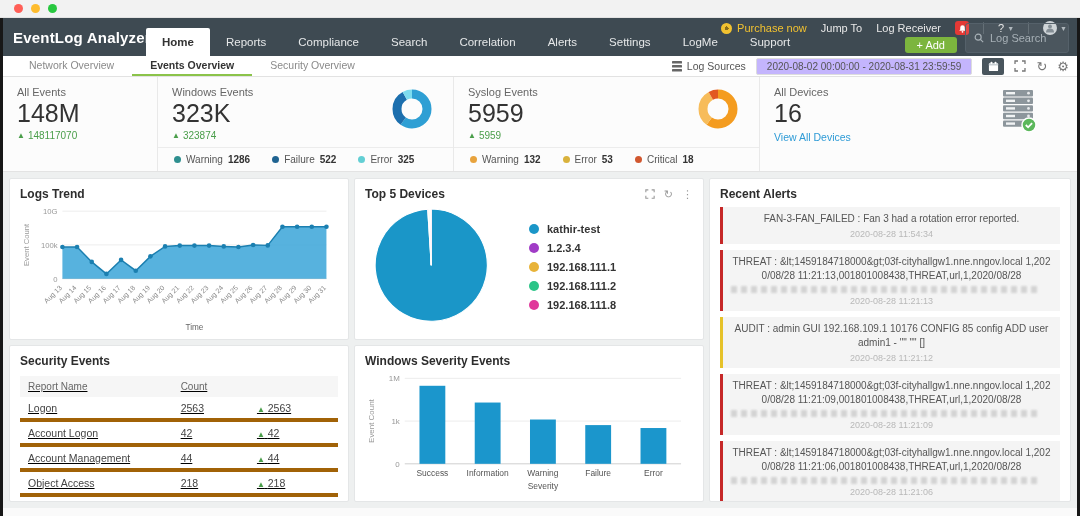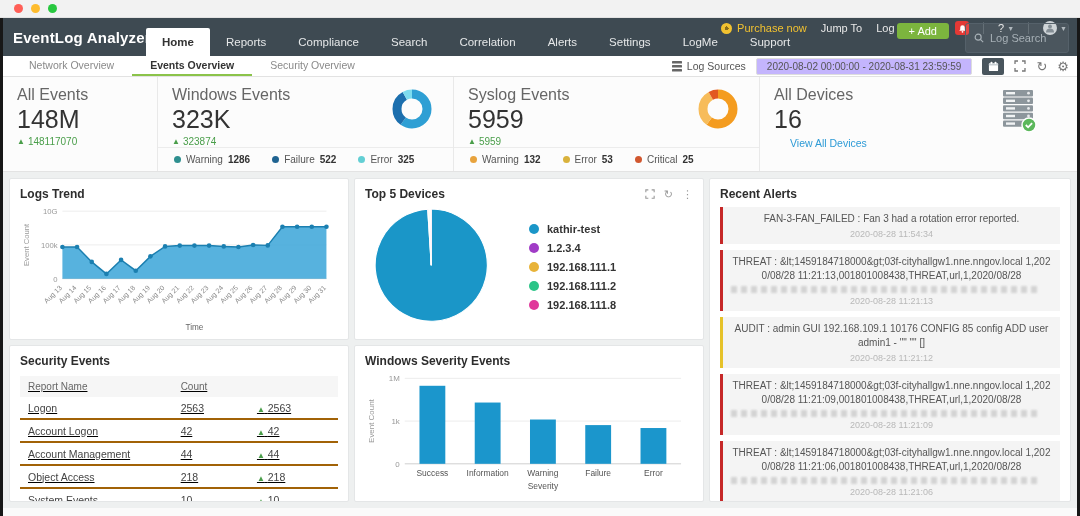--- a/index.html
+++ b/index.html
@@ -15,50 +15,50 @@
   .purchase{color:#f2c230;display:flex;align-items:center;gap:5px;cursor:pointer;}
   .coin{width:11px;height:11px;border-radius:50%;background:radial-gradient(circle at 50% 50%, #8a6d1a 0 2px, #f2c230 2px);}
   .bell-badge{width:14px;height:14px;background:#e53935;border-radius:3px;display:flex;align-items:center;justify-content:center;}
   .u-div{width:1px;height:12px;background:#5a666d;}
   .iconrow{display:flex;align-items:center;gap:3px;cursor:pointer;}
   .caret{font-size:7px;color:#aab3b9;}
   .avatar{width:14px;height:14px;border-radius:50%;background:#ccd2d6;display:flex;align-items:center;justify-content:center;overflow:hidden;}
   .nav-tabs{position:absolute;left:143px;bottom:0;display:flex;align-items:flex-end;}
   .nav-tab{color:#e6e8e9;font-size:11.5px;padding:8px 16px;cursor:pointer;text-align:center;}
   .nav-tab.active{background:#fff;color:#333;font-weight:bold;border-radius:2px 2px 0 0;}
-  .nav-actions{position:absolute;right:8px;bottom:3px;display:flex;align-items:flex-start;gap:16px;}
+  .nav-actions{position:absolute;right:8px;bottom:3px;display:flex;align-items:flex-end;gap:8px;}
   .add-btn{background:#7cb53e;color:#fff;font-size:11px;padding:2px 12px;border-radius:3px;cursor:pointer;}
   .log-search{background:rgba(255,255,255,.07);border:1px solid #55616a;color:#a7b0b6;font-size:11px;padding:8px 8px;border-radius:3px;display:flex;align-items:center;gap:6px;width:86px;cursor:text;}
 
   
   .subnav{height:20px;background:#fff;border-bottom:1px solid #e2e2e2;display:flex;align-items:center;justify-content:space-between;padding:0 8px;flex:none;}
   .sub-tabs{display:flex;height:100%;}
   .sub-tab{font-size:10.5px;color:#8a8a8a;padding:0 18px;display:flex;align-items:center;height:100%;box-sizing:border-box;cursor:pointer;border-bottom:2px solid transparent;}
   .sub-tab.active{color:#333;font-weight:bold;border-bottom:2px solid #8bc34a;}
   .sub-right{display:flex;align-items:center;gap:10px;font-size:10.5px;color:#555;}
   .log-sources{display:flex;align-items:center;gap:5px;cursor:pointer;}
   .date-input{background:#c4b5fd;border:1px solid #ddd;padding:2px 10px;font-size:10px;color:#555;border-radius:2px;cursor:pointer;}
   .cal-btn{background:#49555d;width:22px;height:17px;border-radius:2px;display:flex;align-items:center;justify-content:center;cursor:pointer;}
   .glyph{color:#777;font-size:13px;cursor:pointer;line-height:1;}
 
   
   .stats{height:94px;background:#fcfcfc;border-bottom:1px solid #e3e3e3;display:flex;flex:none;}
   .stat{box-sizing:border-box;border-right:1px solid #e9e9e9;display:flex;flex-direction:column;}
   .s1{width:155px;} .s2{width:296px;} .s3{width:306px;} .s4{flex:1;border-right:none;}
   .stat-top{display:flex;flex:1;padding:9px 12px 0 14px;align-items:flex-start;}
   .stat-info{flex:1;}
-  .lbl{font-size:16px;color:#666;}
+  .lbl{font-size:11px;color:#666;}
   .val{font-size:25px;color:#333;margin-top:1px;}
   .delta{font-size:10px;color:#4a9e4a;margin-top:2px;display:flex;align-items:center;gap:3px;}
   .tri{font-size:8px;color:#4a9e4a;}
   .stat-legend{border-top:1px solid #ececec;height:23px;display:flex;align-items:center;gap:22px;padding-left:16px;flex:none;}
   .leg-item{display:flex;align-items:center;gap:5px;font-size:10px;color:#555;}
   .leg-dot{width:7px;height:7px;border-radius:50%;}
   .leg-count{font-weight:bold;color:#333;}
-  .dev-link{color:#2e9bd6;font-size:10.5px;margin-top:3px;cursor:pointer;margin-left:16px;}
+  .dev-link{color:#2e9bd6;font-size:10.5px;margin-top:3px;cursor:pointer;}
   .server-wrap{position:relative;margin-right:28px;margin-top:2px;}
 
   
   .content{flex:1;padding:6px;display:grid;grid-template-columns:340px 350px 1fr;grid-template-rows:162px 1fr;gap:5px;box-sizing:border-box;min-height:0;}
   .card{background:#fff;border:1px solid #e4e6e7;border-radius:2px;overflow:hidden;padding:8px 10px;box-sizing:border-box;}
   .card h3{margin:0;font-size:12px;color:#2d2d2d;}
   .card-head{display:flex;align-items:center;justify-content:space-between;}
   .head-icons{display:flex;align-items:center;gap:9px;color:#999;}
   .head-icons .glyph{font-size:11px;color:#999;}
   #alerts-card{grid-column:3;grid-row:1/3;}
@@ -70,21 +70,21 @@
   .pleg-item{display:flex;align-items:center;gap:8px;font-size:11px;font-weight:bold;color:#333;margin:7px 0;}
   .pleg-dot{width:10px;height:10px;border-radius:50%;}
 
   .alert{background:#f4f4f4;border-left:3px solid #22c55e;padding:5px 8px 5px 8px;margin-top:6px;cursor:pointer;text-align:center;}
   .alert .msg{font-size:10px;color:#555;line-height:1.4;word-break:break-all;}
   .alert .red-line{height:7px;margin-top:3px;width:96%;background:repeating-linear-gradient(90deg,#c6c6c6 0 6px,transparent 6px 10px);filter:blur(1.3px);opacity:.7;}
   .alert .ts{font-size:9px;color:#b8b8b8;margin-top:3px;}
 
   .sec-table{width:100%;border-collapse:collapse;margin-top:8px;font-size:10.5px;text-decoration:underline;}
   .sec-table th{background:#f6f6f6;color:#666;font-weight:normal;text-align:left;padding:5px 8px;font-size:10px;}
-  .sec-table td{padding:4.5px 8px;border-bottom:2px solid #a16207;color:#444;}
+  .sec-table td{padding:4.5px 8px;border-bottom:4px solid #a16207;color:#444;}
   .td-delta{color:#4a9e4a;}
 </style>
 </head>
 <body>
 
 <div class="chrome">
   <span class="tl-dot" id="tl0" style="background: rgb(255, 95, 87);"></span>
   <span class="tl-dot" id="tl1" style="background: rgb(254, 188, 46);"></span>
   <span class="tl-dot" id="tl2" style="background: rgb(40, 200, 64);"></span>
 </div>
@@ -258,21 +258,21 @@
             <span class="leg-count">132</span>
           </span>
           <span class="leg-item">
             <span class="leg-dot" style="background: rgb(217, 178, 60);"></span>
             <span>Error</span>
             <span class="leg-count">53</span>
           </span>
           <span class="leg-item">
             <span class="leg-dot" style="background: rgb(209, 87, 47);"></span>
             <span>Critical</span>
-            <span class="leg-count">25</span>
+            <span class="leg-count">18</span>
           </span>
         </div>
     </div>
 
     <div class="stat s4">
       <div class="stat-top">
         <div class="stat-info">
           <div class="lbl">All Devices</div>
           <div class="val">16</div>
           <div class="dev-link">View All Devices</div>

